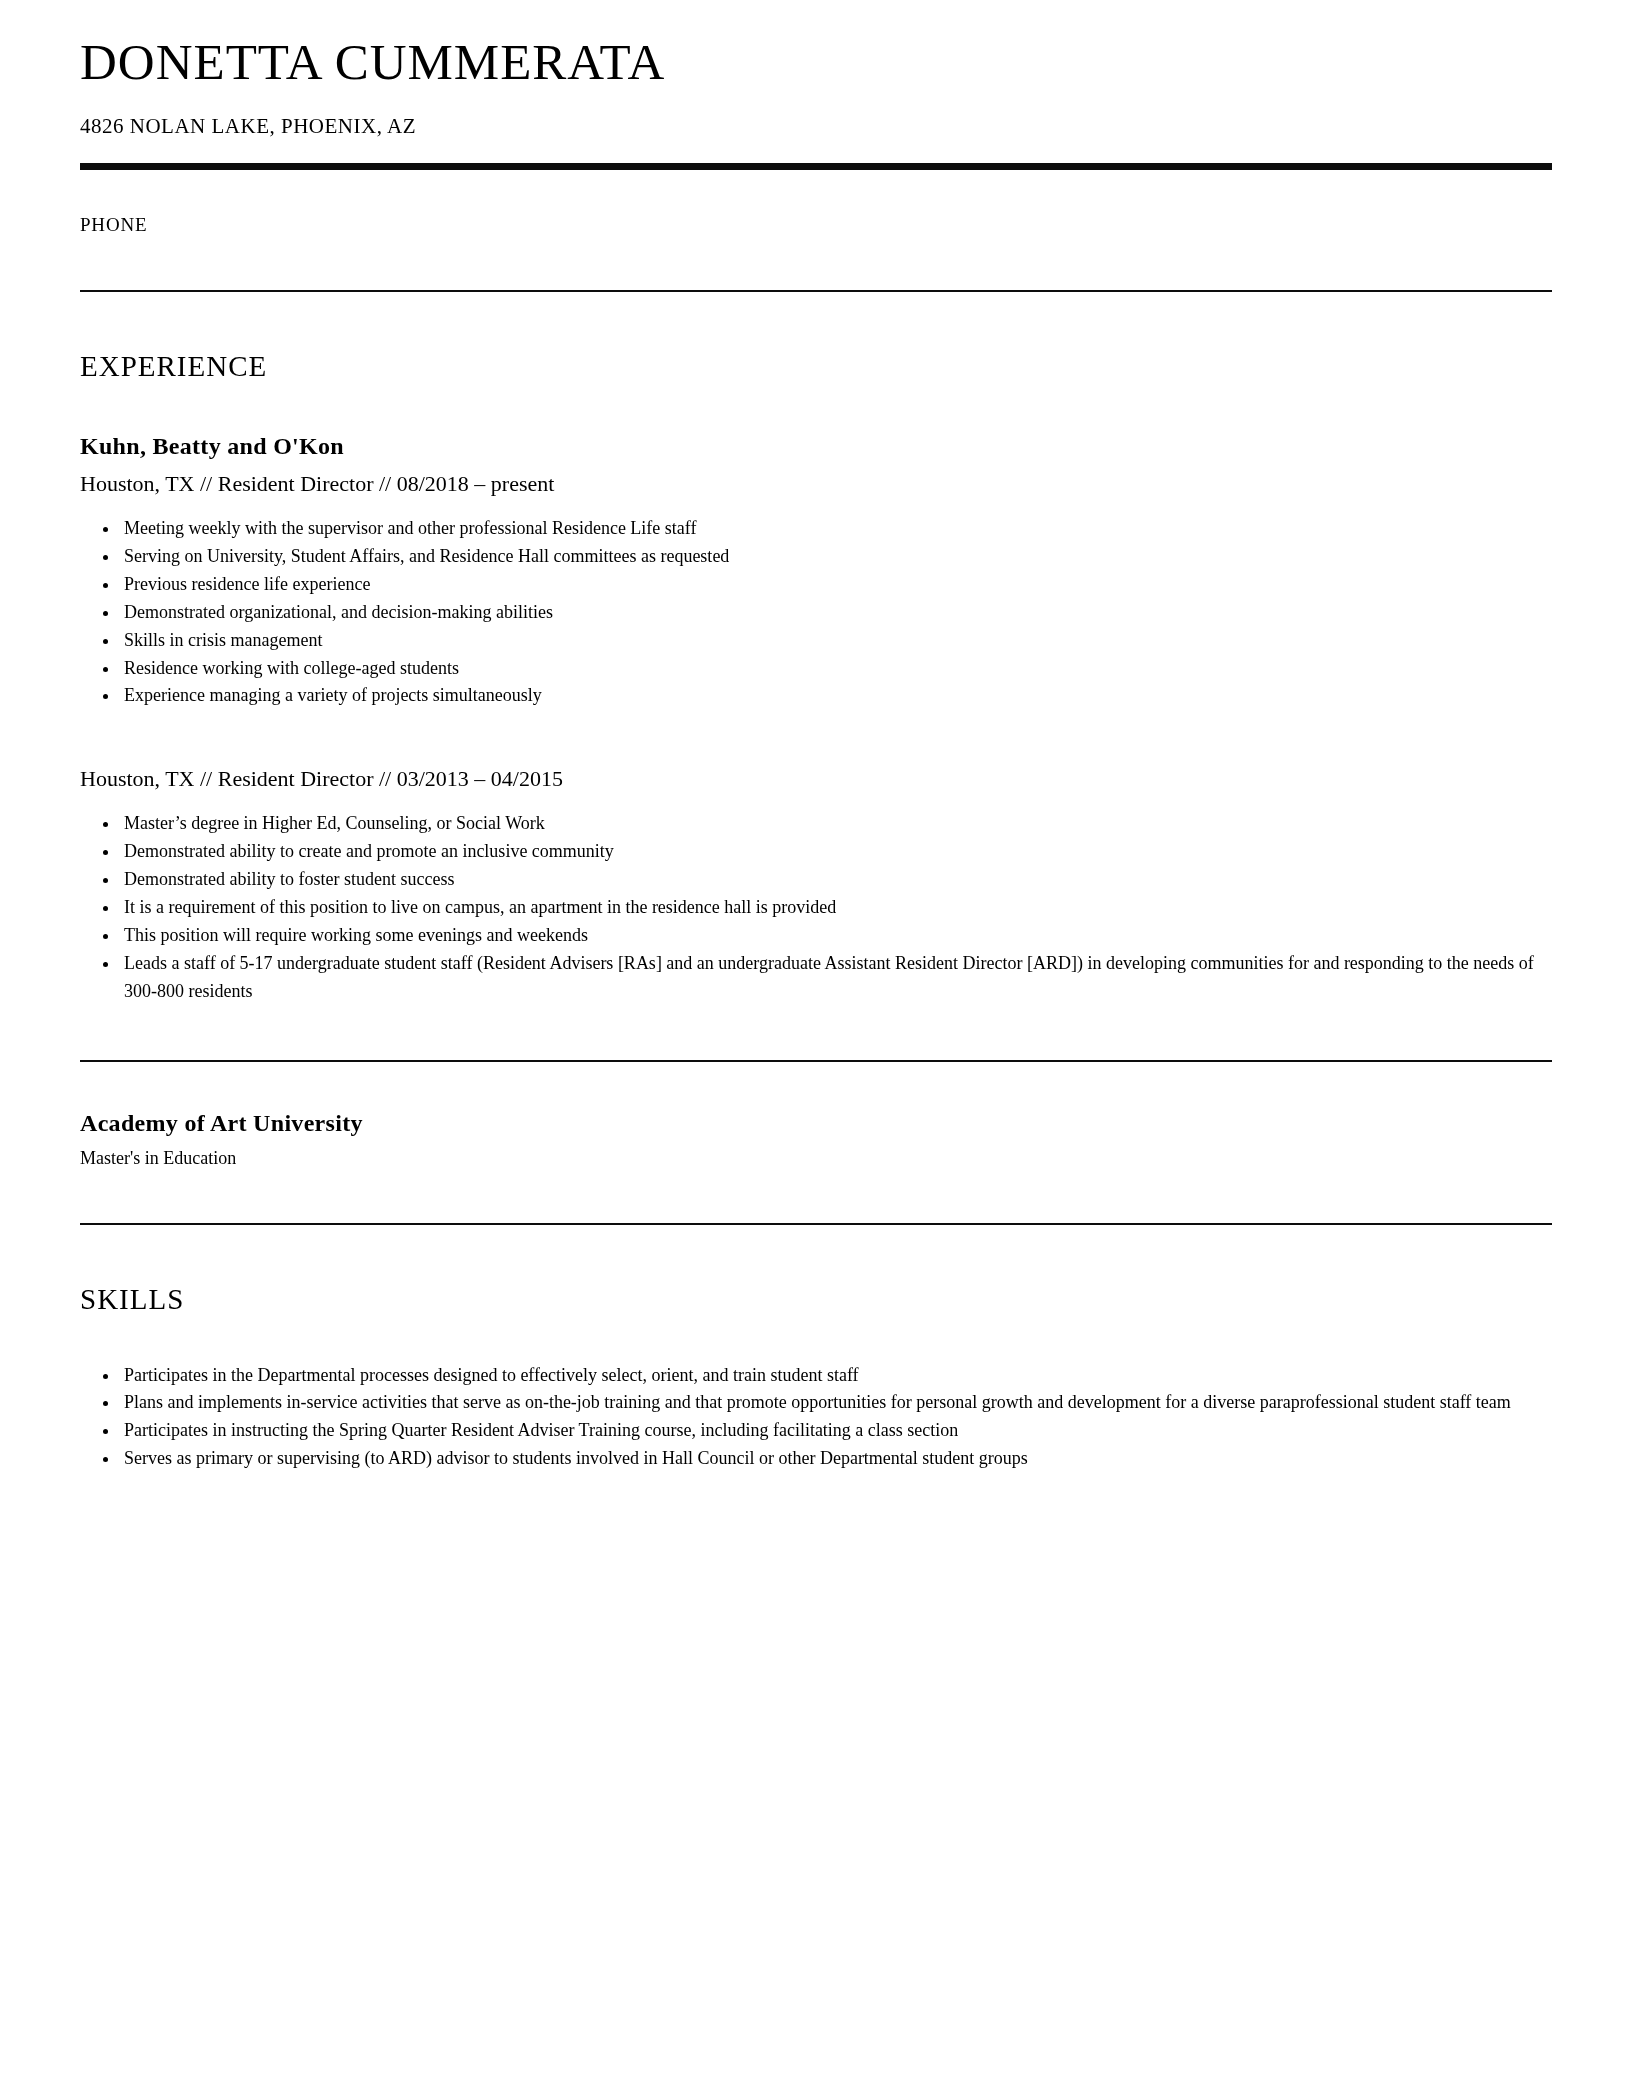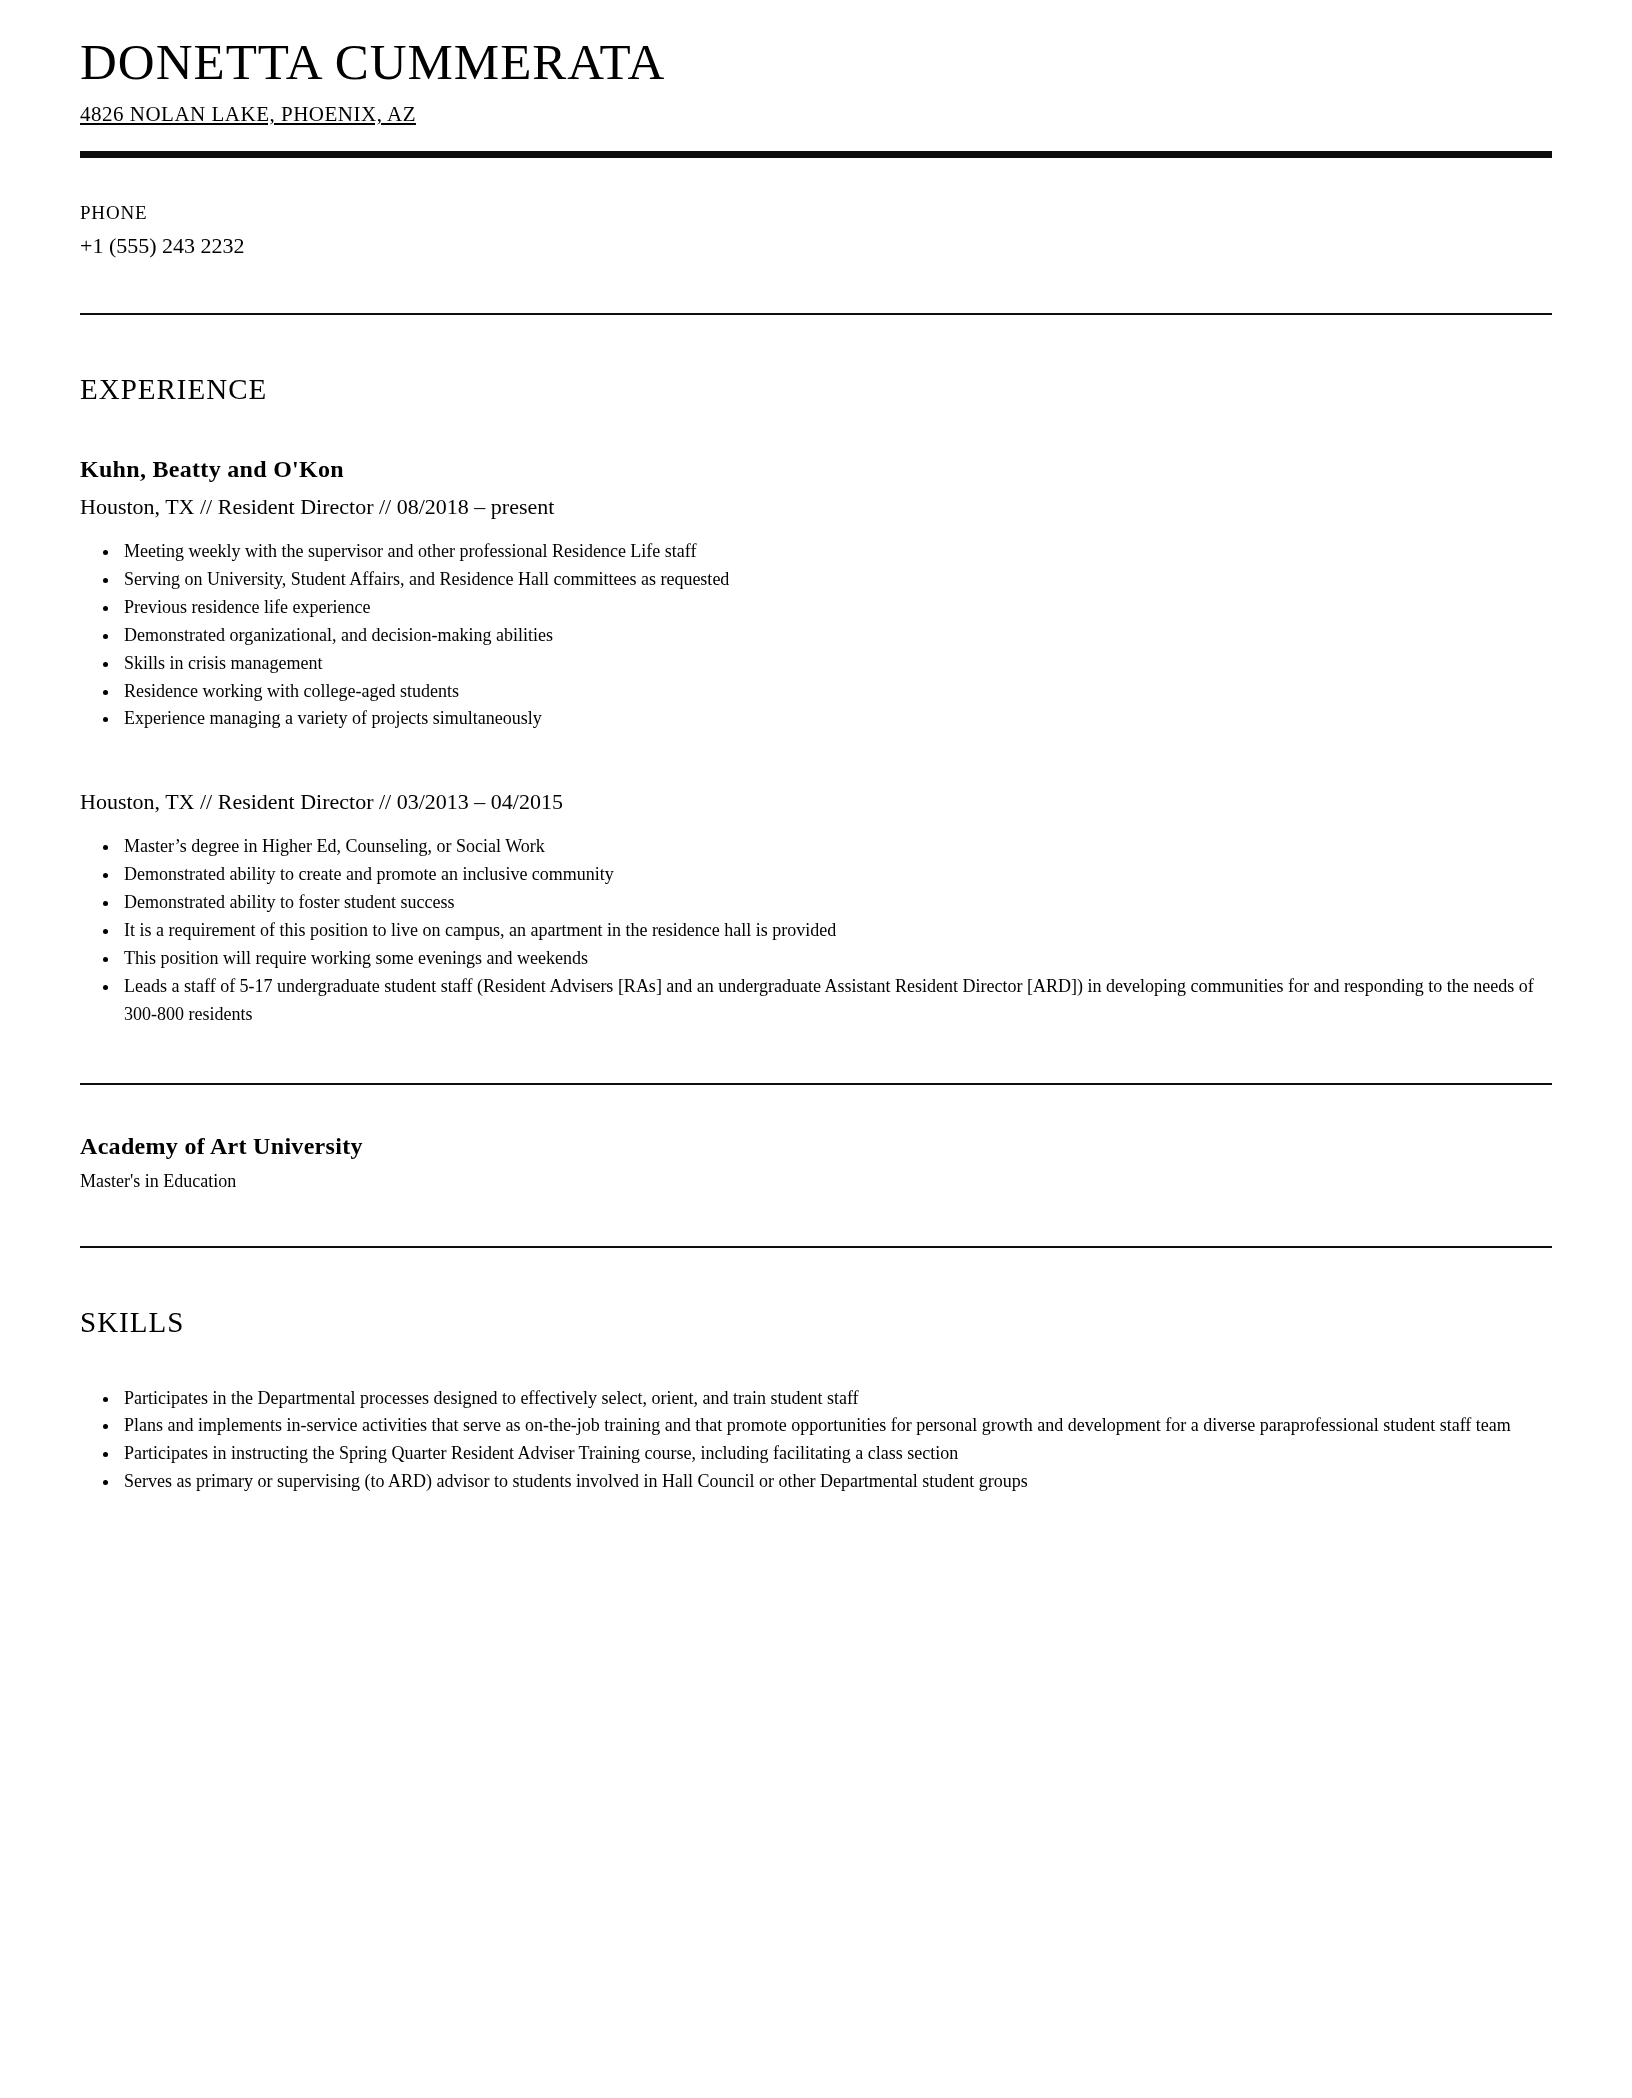--- a/index.html
+++ b/index.html
@@ -23,22 +23,21 @@
   .name {
     font-size: 51px;
     font-weight: 400;
     letter-spacing: 1px;
     margin: 0;
     line-height: 1.1;
   }
   .address {
     font-size: 21px;
     letter-spacing: 0.5px;
-    margin-top: 12px;
-    text-decoration: underline;
+    margin-top: 24px;
   }
   .rule-thick {
     border: none;
     border-top: 7px solid #0d0d0d;
     margin: 24px 0 0 0;
   }
   .rule-thin {
     border: none;
     border-top: 2px solid #0d0d0d;
     margin: 54px 0 0 0;
@@ -109,21 +108,20 @@
 
   <header>
     <h1 class="name">DONETTA CUMMERATA</h1>
     <div class="address">4826 NOLAN LAKE, PHOENIX, AZ</div>
   </header>
 
   <hr class="rule-thick">
 
   <section class="contact">
     <div class="contact-label">PHONE</div>
-    <div class="contact-value">+1 (555) 243 2232</div>
   </section>
 
   <hr class="rule-thin">
 
   <section>
     <h2 class="section-title">EXPERIENCE</h2>
 
     <article class="job">
       <div class="company">Kuhn, Beatty and O'Kon</div>
       <div class="job-meta">Houston, TX // Resident Director // 08/2018 – present</div>

